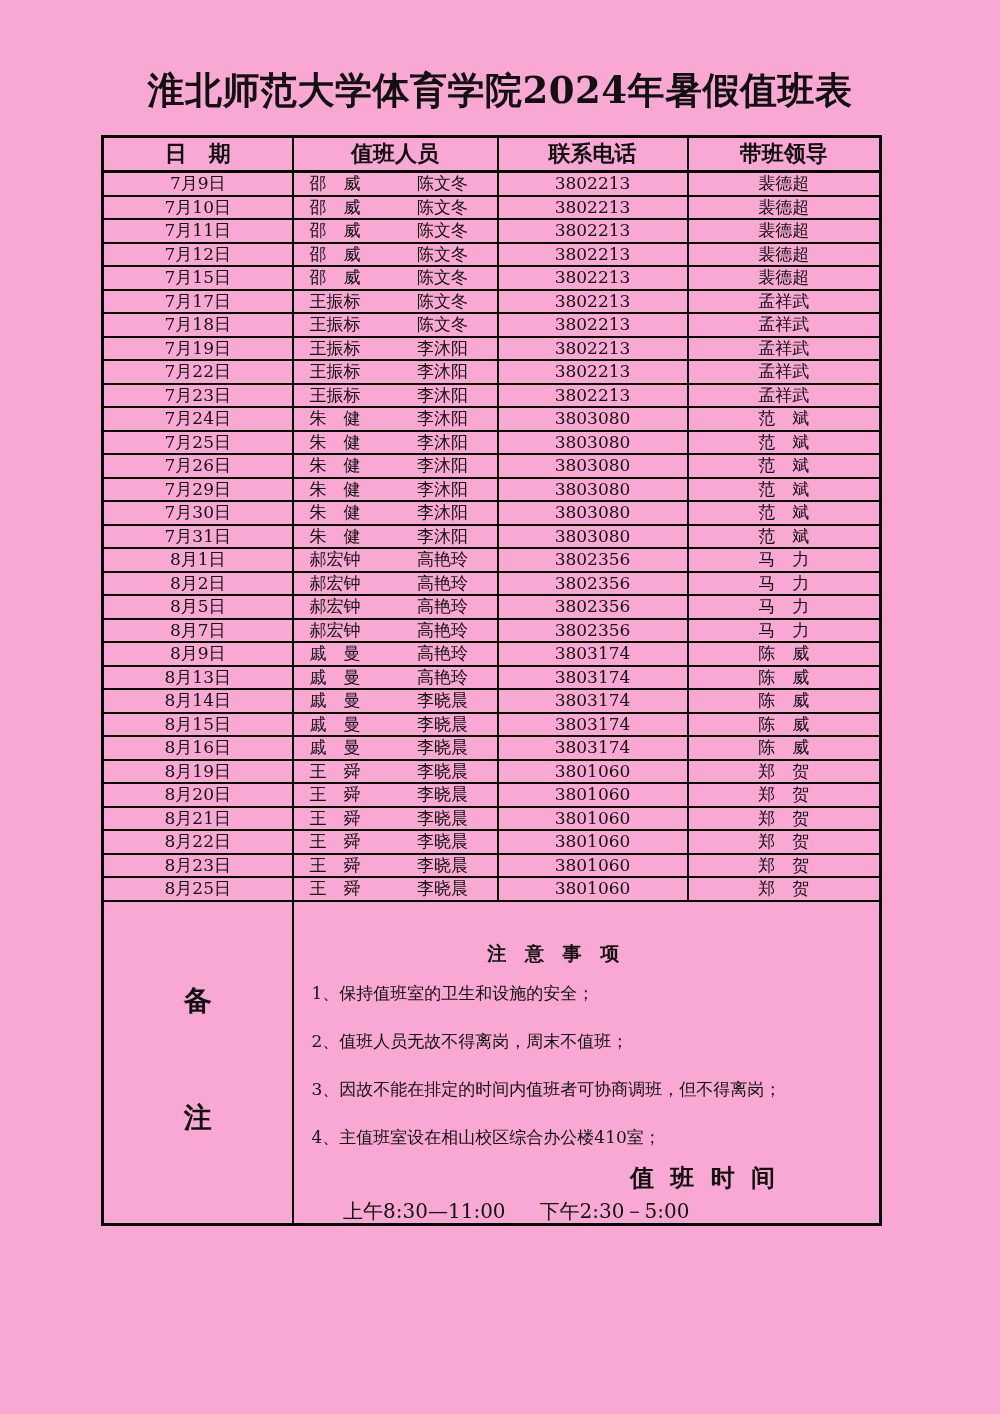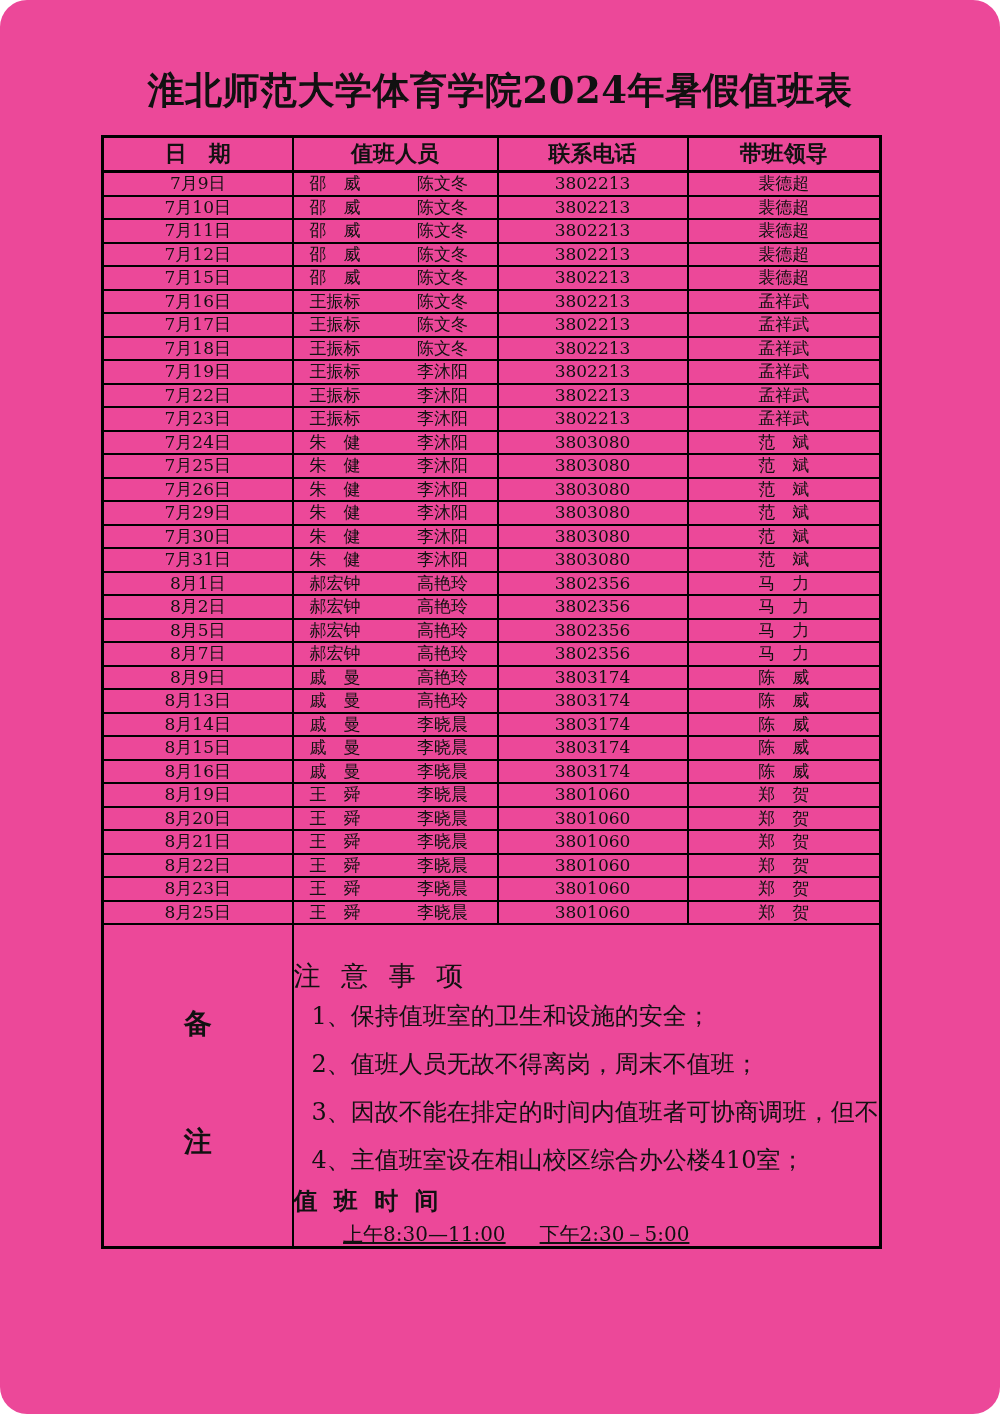--- a/index.html
+++ b/index.html
@@ -6,23 +6,22 @@
     margin: 0;
     padding: 0;
     background: #ffffff;
     font-family: "DejaVu Serif", "Liberation Serif", serif;
     color: #111111;
   }
   .page {
     position: relative;
     width: 1000px;
     height: 1414px;
-    background: #ec4899;
+    background: #f9a8d4;
     overflow: hidden;
-    border-radius: 27px;
   }
   .doc-title {
     position: absolute;
     top: 66px;
     left: 0;
     width: 100%;
     text-align: center;
     font-size: 37px;
     font-weight: bold;
     letter-spacing: 0.5px;
@@ -79,52 +78,51 @@
     padding-top: 88px;
     gap: 96px;
     font-size: 28px;
     font-weight: bold;
   }
   .remarks-content {
     vertical-align: top;
     text-align: left !important;
   }
   .notice-title {
-    text-align: left;
+    text-align: center;
     margin: 34px 60px 0 0;
-    font-size: 27px;
-    font-weight: normal;
+    font-size: 19px;
+    font-weight: bold;
     letter-spacing: 6px;
     line-height: 34px;
   }
   .notice-items { display: block; }
   .notice-item {
     margin: 26px 0 0 18px;
-    font-size: 24px;
+    font-size: 17px;
     line-height: 22px;
     white-space: nowrap;
   }
   .notice-item:first-child { margin-top: 12px; }
   .duty-title {
-    text-align: left;
+    text-align: right;
     margin: 15px 100px 0 0;
     font-size: 24px;
     font-weight: bold;
     letter-spacing: 4px;
     line-height: 30px;
   }
   .duty-line {
     display: flex;
     justify-content: center;
     gap: 34px;
     margin: 6px 140px 0 0;
     font-size: 20px;
     line-height: 24px;
     white-space: nowrap;
-    text-decoration: underline;
   }
 </style>
 </head>
 <body>
 
 <div class="page">
 
   <div class="doc-title">淮北师范大学体育学院2024年暑假值班表</div>
 
   <table class="roster">
@@ -180,29 +178,20 @@
     <td class="c-leader">裴德超</td>
   </tr>
         <tr>
     <td class="c-date">7月15日</td>
     <td class="c-staff">
       <span class="staff1">邵　威</span>
       <span class="staff2">陈文冬</span>
     </td>
     <td class="c-phone">3802213</td>
     <td class="c-leader">裴德超</td>
-  </tr>
-        <tr>
-    <td class="c-date">7月16日</td>
-    <td class="c-staff">
-      <span class="staff1">王振标</span>
-      <span class="staff2">陈文冬</span>
-    </td>
-    <td class="c-phone">3802213</td>
-    <td class="c-leader">孟祥武</td>
   </tr>
         <tr>
     <td class="c-date">7月17日</td>
     <td class="c-staff">
       <span class="staff1">王振标</span>
       <span class="staff2">陈文冬</span>
     </td>
     <td class="c-phone">3802213</td>
     <td class="c-leader">孟祥武</td>
   </tr>

